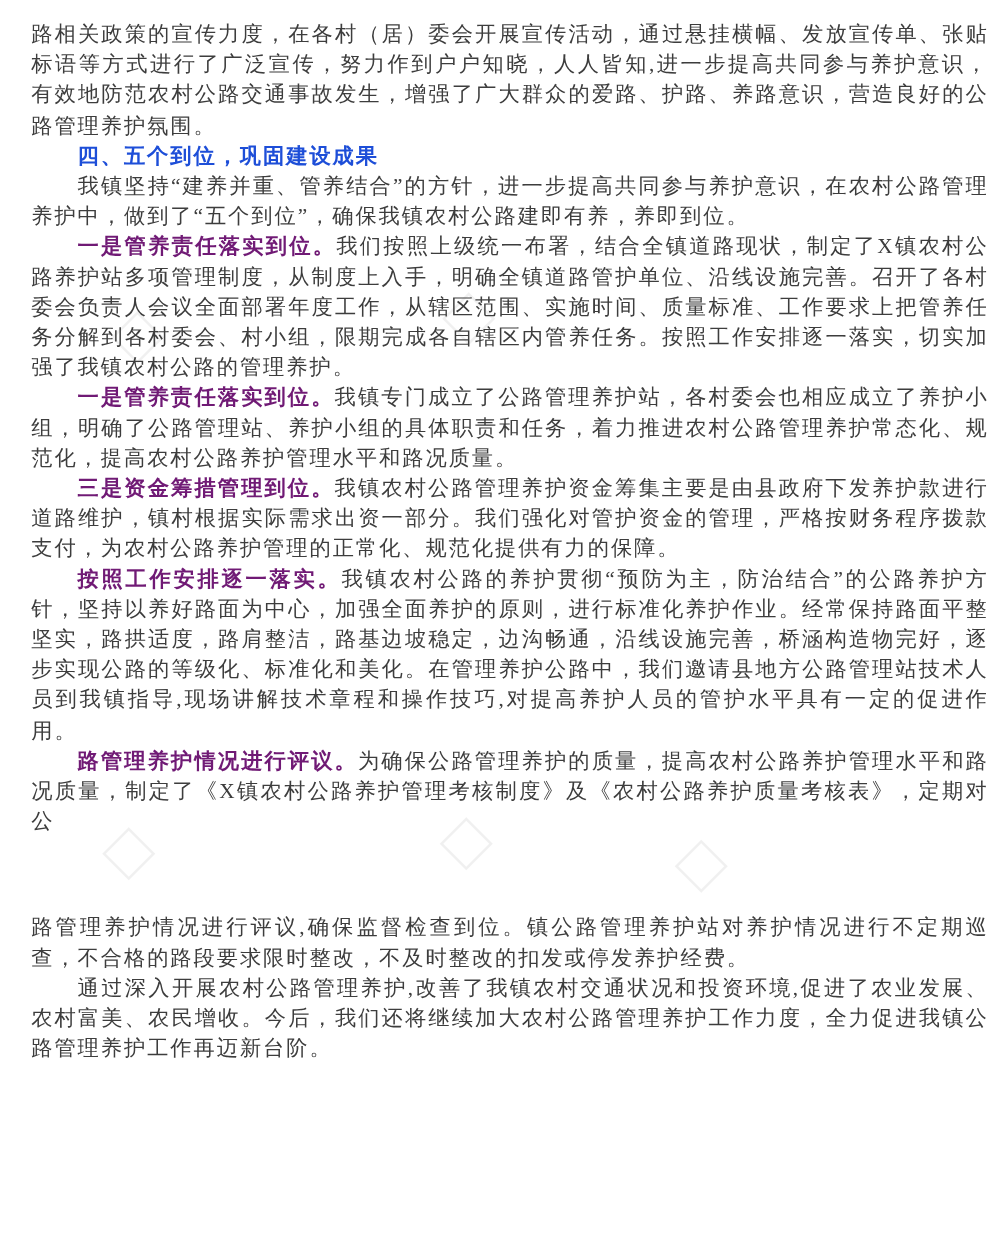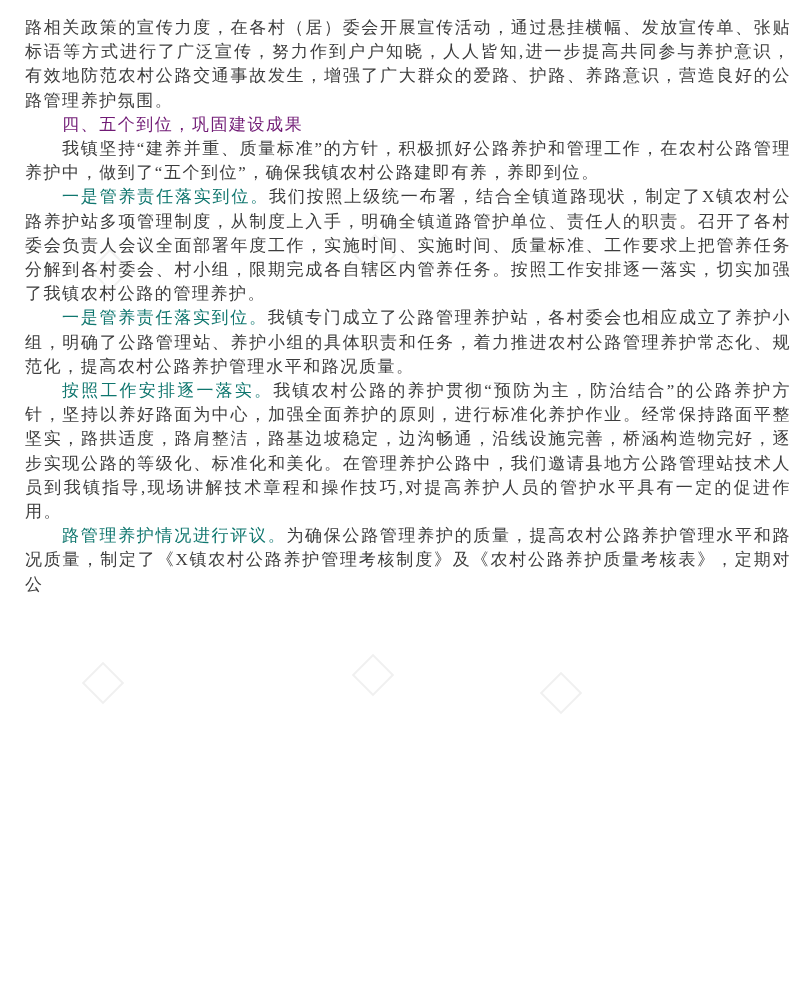--- a/index.html
+++ b/index.html
@@ -31,27 +31,27 @@
     margin-top: 16px;
   }
   .doc p {
     margin: 0;
     padding: 0;
   }
   .indent {
     text-indent: 2.18em;
   }
   .heading {
-    font-weight: normal;
+    font-weight: bold;
     text-indent: 2.18em;
-    color: #701a75;
+    color: #1d4ed8;
   }
   .lead {
-    font-weight: normal;
-    color: #0f766e;
+    font-weight: bold;
+    color: #701a75;
   }
   .page-gap {
     height: 61px;
   }
   
   .wm {
     position: absolute;
     width: 26px;
     height: 26px;
     border: 2px solid #e2e2e2;
@@ -75,29 +75,32 @@
   <span class="wm wm-3"></span>
   <span class="wm wm-4"></span>
   <span class="wm wm-5"></span>
 
   <div class="doc">
 
     <p>路相关政策的宣传力度，在各村（居）委会开展宣传活动，通过悬挂横幅、发放宣传单、张贴标语等方式进行了广泛宣传，努力作到户户知晓，人人皆知,进一步提高共同参与养护意识，有效地防范农村公路交通事故发生，增强了广大群众的爱路、护路、养路意识，营造良好的公路管理养护氛围。</p>
 
     <p class="heading">四、五个到位，巩固建设成果</p>
 
-    <p class="indent">我镇坚持“建养并重、质量标准”的方针，积极抓好公路养护和管理工作，在农村公路管理养护中，做到了“五个到位”，确保我镇农村公路建即有养，养即到位。</p>
+    <p class="indent">我镇坚持“建养并重、管养结合”的方针，进一步提高共同参与养护意识，在农村公路管理养护中，做到了“五个到位”，确保我镇农村公路建即有养，养即到位。</p>
 
-    <p class="indent"><span class="lead">一是管养责任落实到位。</span><span>我们按照上级统一布署，结合全镇道路现状，制定了X镇农村公路养护站多项管理制度，从制度上入手，明确全镇道路管护单位、责任人的职责。召开了各村委会负责人会议全面部署年度工作，实施时间、实施时间、质量标准、工作要求上把管养任务分解到各村委会、村小组，限期完成各自辖区内管养任务。按照工作安排逐一落实，切实加强了我镇农村公路的管理养护。</span></p>
+    <p class="indent"><span class="lead">一是管养责任落实到位。</span><span>我们按照上级统一布署，结合全镇道路现状，制定了X镇农村公路养护站多项管理制度，从制度上入手，明确全镇道路管护单位、沿线设施完善。召开了各村委会负责人会议全面部署年度工作，从辖区范围、实施时间、质量标准、工作要求上把管养任务分解到各村委会、村小组，限期完成各自辖区内管养任务。按照工作安排逐一落实，切实加强了我镇农村公路的管理养护。</span></p>
 
     <p class="indent"><span class="lead">一是管养责任落实到位。</span><span>我镇专门成立了公路管理养护站，各村委会也相应成立了养护小组，明确了公路管理站、养护小组的具体职责和任务，着力推进农村公路管理养护常态化、规范化，提高农村公路养护管理水平和路况质量。</span></p>
 
+    <p class="indent"><span class="lead">三是资金筹措管理到位。</span><span>我镇农村公路管理养护资金筹集主要是由县政府下发养护款进行道路维护，镇村根据实际需求出资一部分。我们强化对管护资金的管理，严格按财务程序拨款支付，为农村公路养护管理的正常化、规范化提供有力的保障。</span></p>
 
     <p class="indent"><span class="lead">按照工作安排逐一落实。</span><span>我镇农村公路的养护贯彻“预防为主，防治结合”的公路养护方针，坚持以养好路面为中心，加强全面养护的原则，进行标准化养护作业。经常保持路面平整坚实，路拱适度，路肩整洁，路基边坡稳定，边沟畅通，沿线设施完善，桥涵构造物完好，逐步实现公路的等级化、标准化和美化。在管理养护公路中，我们邀请县地方公路管理站技术人员到我镇指导,现场讲解技术章程和操作技巧,对提高养护人员的管护水平具有一定的促进作用。</span></p>
 
     <p class="indent"><span class="lead">路管理养护情况进行评议。</span><span>为确保公路管理养护的质量，提高农村公路养护管理水平和路况质量，制定了《X镇农村公路养护管理考核制度》及《农村公路养护质量考核表》，定期对公</span></p>
 
     <div class="page-gap"></div>
 
+    <p>路管理养护情况进行评议,确保监督检查到位。镇公路管理养护站对养护情况进行不定期巡查，不合格的路段要求限时整改，不及时整改的扣发或停发养护经费。</p>
 
+    <p class="indent">通过深入开展农村公路管理养护,改善了我镇农村交通状况和投资环境,促进了农业发展、农村富美、农民增收。今后，我们还将继续加大农村公路管理养护工作力度，全力促进我镇公路管理养护工作再迈新台阶。</p>
 
   </div>
 </div>
 
 </body></html>

